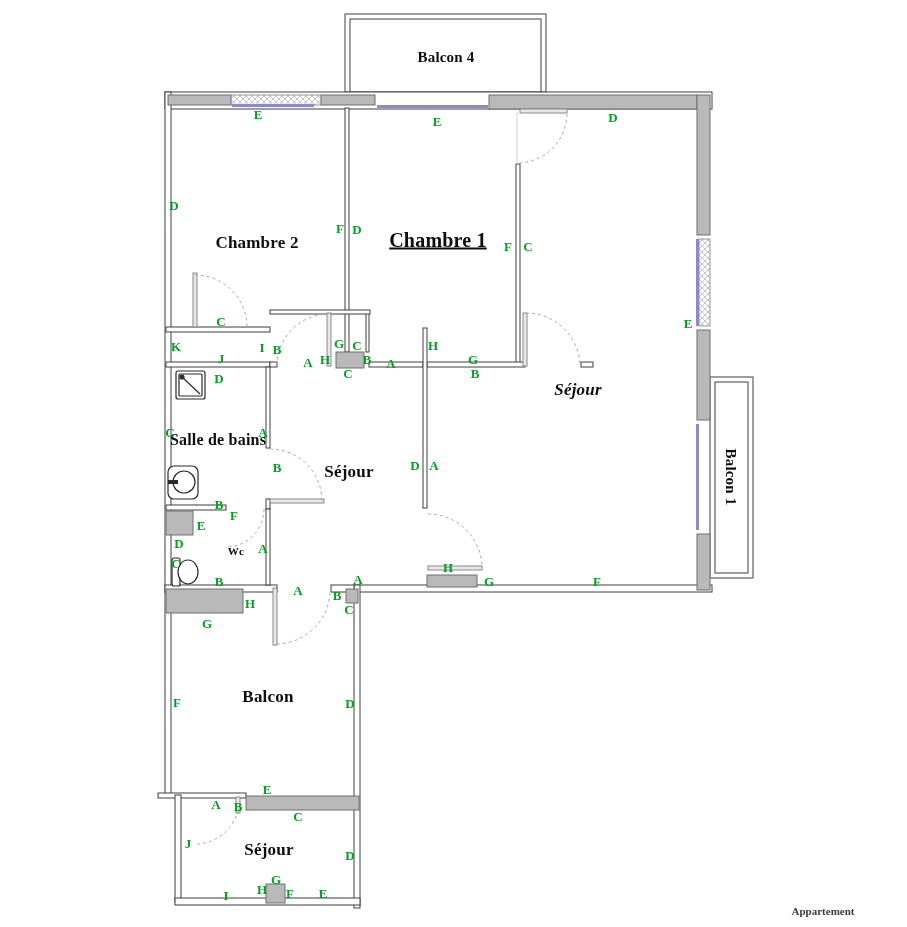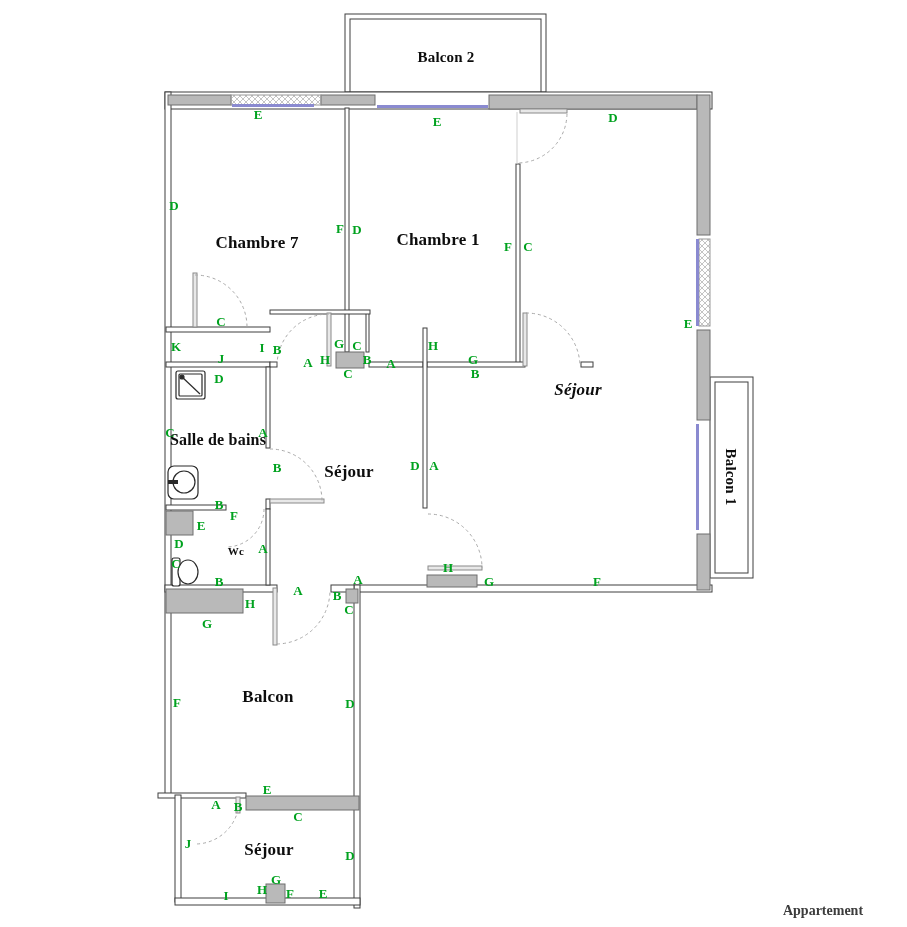--- a/index.html
+++ b/index.html
@@ -24,21 +24,21 @@
     position:absolute;
     transform:translate(-50%,-50%);
     font-weight:bold;
     font-size:13px;
     line-height:1;
   }
   .watermark{
     position:absolute;
     transform:translate(-50%,-50%);
     left:823px;top:911px;
-    font-size:14px;
+    font-size:11px;
     font-weight:bold;
     color:#3c3c3c;
   }
 </style>
 </head>
 <body>
 
 <div class="stage">
 
   <svg width="907" height="927" viewBox="0 0 907 927">
@@ -164,23 +164,23 @@
         <line x1="168" y1="482" x2="178" y2="482" stroke-width="4"></line>
       </g>
       <g>
         <rect x="172" y="558" width="8" height="28" rx="2"></rect>
         <ellipse cx="188" cy="572" rx="10" ry="12"></ellipse>
       </g>
     </g>
   </svg>
 
   <div class="labels-layer">
-      <div class="room-label" style="left: 446px; top: 57px; font-size: 15px;">Balcon 2</div>
-      <div class="room-label" style="left: 257px; top: 243px; font-size: 17px;">Chambre 7</div>
-      <div class="room-label" style="left: 438px; top: 240px; font-size: 17px;">Chambre 1</div>
+      <div class="room-label" style="left: 446px; top: 57px; font-size: 15px;">Balcon 4</div>
+      <div class="room-label" style="left: 257px; top: 243px; font-size: 17px;">Chambre 2</div>
+      <div class="room-label" style="left: 438px; top: 240px; font-size: 20px; text-decoration: underline;">Chambre 1</div>
       <div class="room-label" style="left: 578px; top: 390px; font-size: 17px; font-style: italic;">Séjour</div>
       <div class="room-label" style="left: 730px; top: 477px; font-size: 15px; transform: translate(-50%, -50%) rotate(90deg);">Balcon 1</div>
       <div class="room-label" style="left: 218px; top: 440px; font-size: 16px;">Salle de bains</div>
       <div class="room-label" style="left: 349px; top: 472px; font-size: 17px;">Séjour</div>
       <div class="room-label" style="left: 236px; top: 551px; font-size: 11px;">Wc</div>
       <div class="room-label" style="left: 268px; top: 697px; font-size: 17px;">Balcon</div>
       <div class="room-label" style="left: 269px; top: 850px; font-size: 17px;">Séjour</div>
       <span class="marker" style="left: 258px; top: 114px; color: rgb(0, 162, 31);">E</span>
       <span class="marker" style="left: 437px; top: 121px; color: rgb(0, 162, 31);">E</span>
       <span class="marker" style="left: 613px; top: 117px; color: rgb(0, 162, 31);">D</span>

